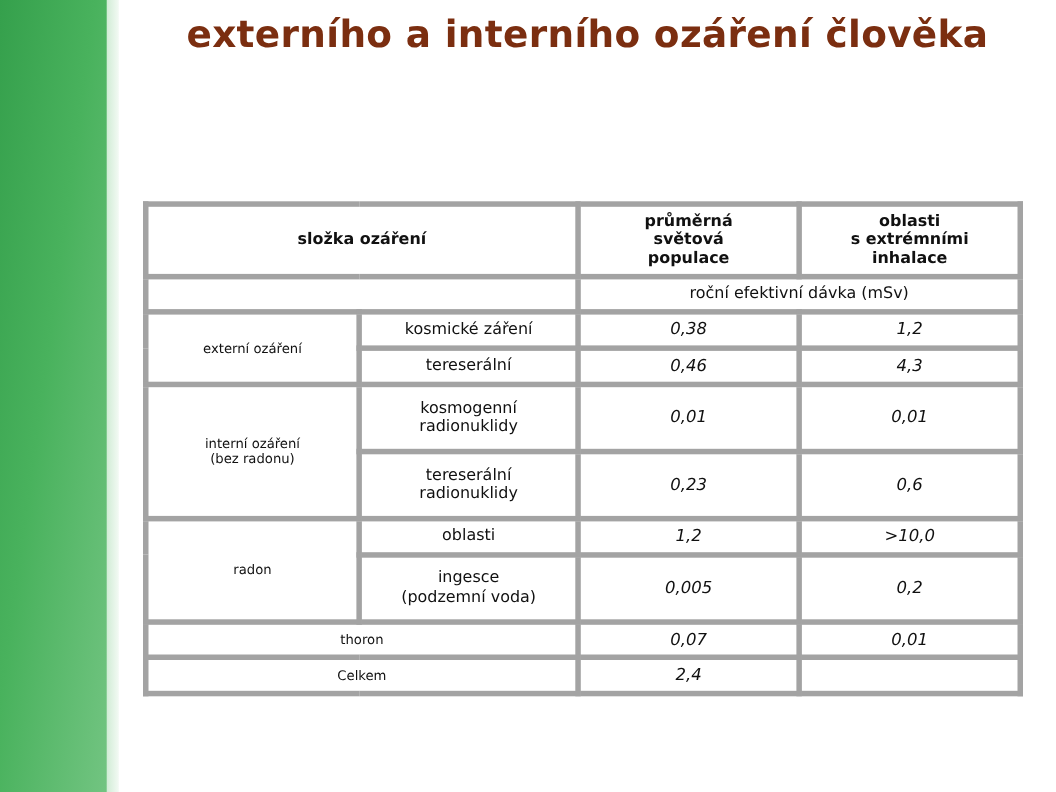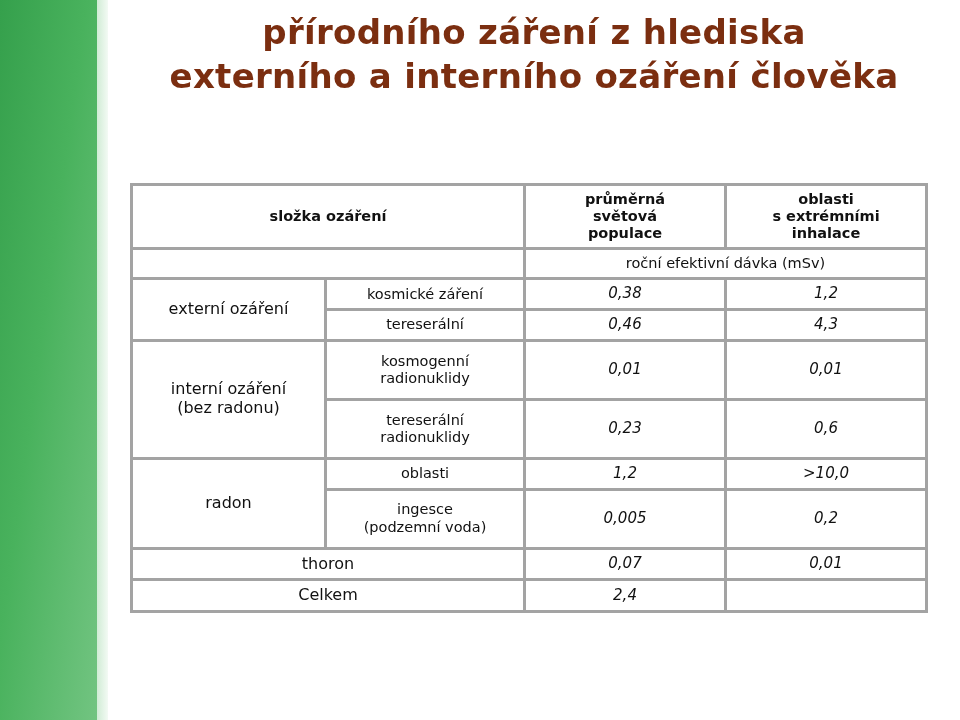--- a/index.html
+++ b/index.html
@@ -66,21 +66,21 @@
   table.data {
     border-collapse: collapse;
     width: 795px;
     table-layout: fixed;
     font-family: "DejaVu Sans", sans-serif;
     font-size: 14.5px;
     color: #111111;
     background: #ffffff;
   }
   table.data td, table.data th {
-    border: 3px solid #a3a3a3;
+    border: 5px solid #a3a3a3;
     padding: 5px 6px;
     text-align: center;
     vertical-align: middle;
     font-weight: normal;
     line-height: 1.18;
   }
   table.data th {
     font-weight: bold;
   }
   .col-a { width: 194px; }
@@ -97,34 +97,33 @@
     font-size: 14.5px;
     padding-top: 7px;
     padding-bottom: 7px;
     margin-top: 10px;
   }
   .blank-cell {
     border-right: 1px solid #3b3b3b;
   }
   .tall td { height: 46px; }
   .num { font-size: 15px; font-style: italic; }
-  .rowlabel { font-size: 16px; }
+  .rowlabel { font-size: 12px; }
   .sub { font-size: 14.5px; }
 </style>
 </head>
 <body>
 
 <div class="slide">
 
   <div class="left-band">
     <div class="left-band-inner"></div>
   </div>
 
   <div class="title">
-    <span class="title-line">přírodního záření z hlediska</span>
     <span class="title-line">externího a interního ozáření člověka</span>
   </div>
 
   <div class="table-wrap">
     <table class="data">
       <colgroup>
         <col class="col-a">
         <col class="col-b">
         <col class="col-c">
         <col class="col-d">

